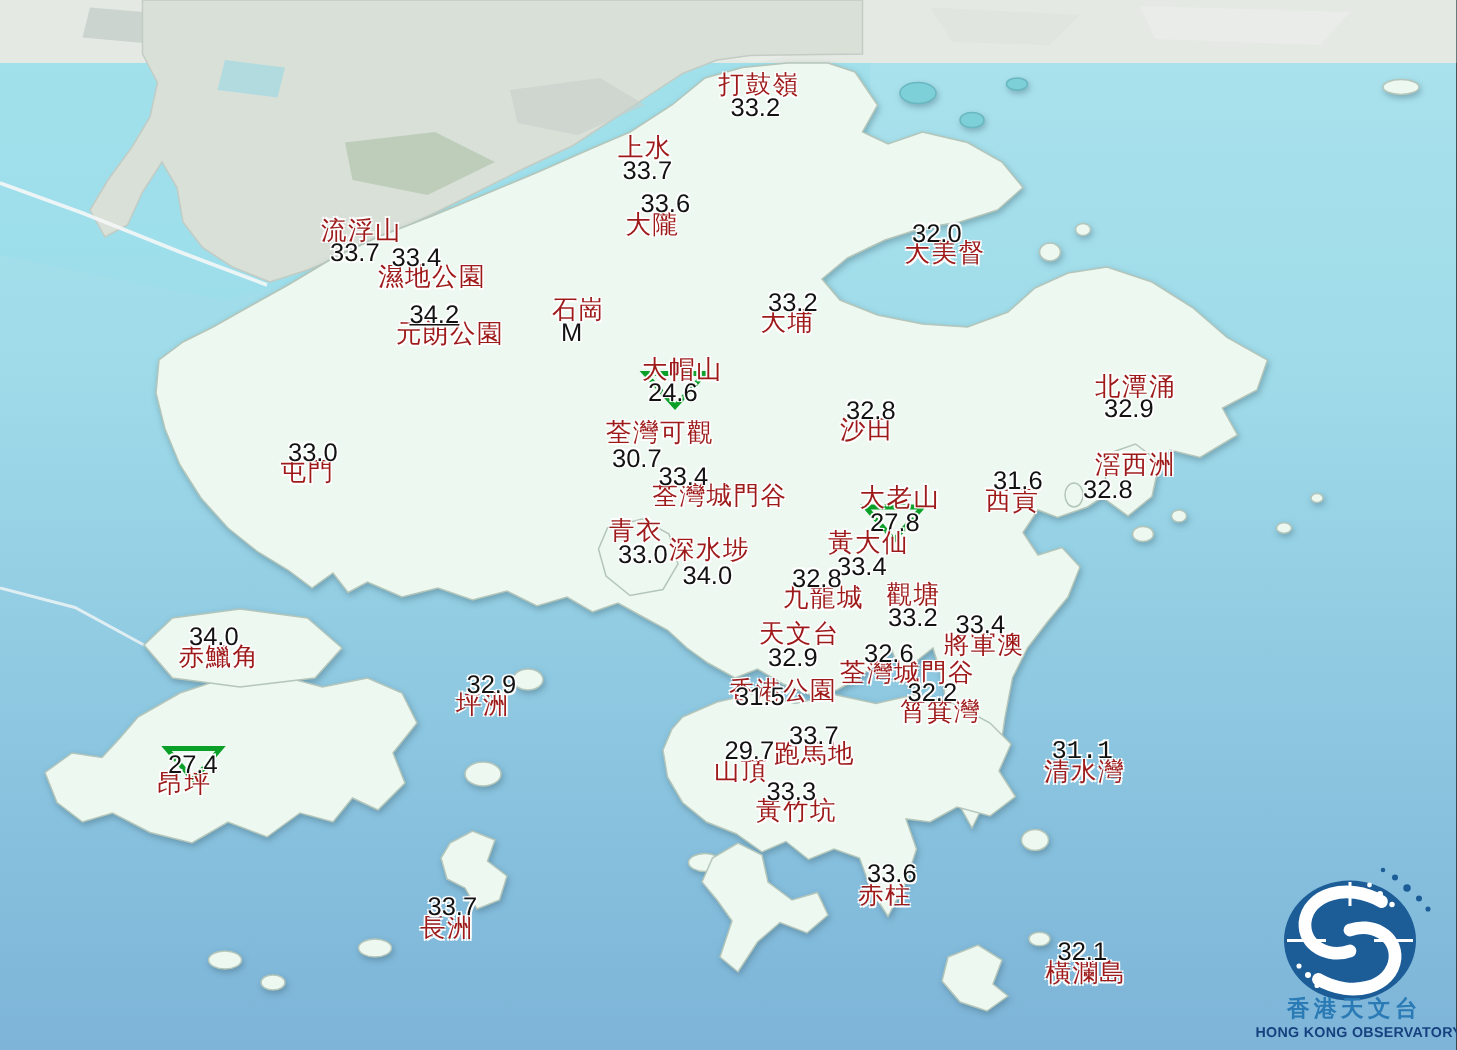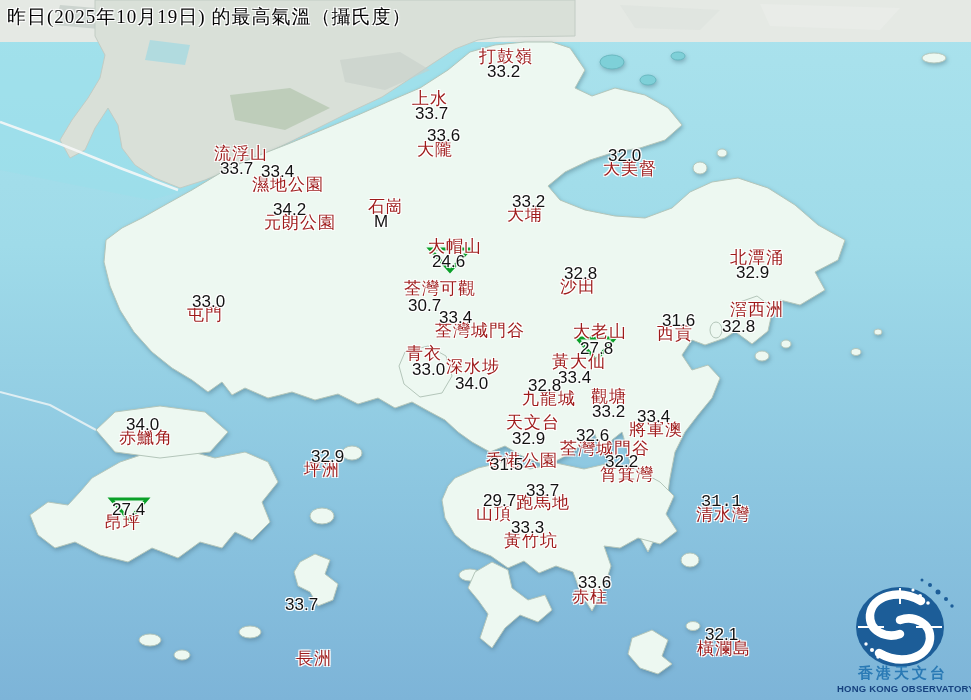--- a/index.html
+++ b/index.html
@@ -148,21 +148,21 @@
       <span class="st-value" style="left: 415px; top: 105px;">33.7</span>
       <span class="st-name" style="left: 417px; top: 141px;">大隴</span>
       <span class="st-value" style="left: 427px; top: 127px;">33.6</span>
       <span class="st-name" style="left: 603px; top: 160px;">大美督</span>
       <span class="st-value" style="left: 608px; top: 147px;">32.0</span>
       <span class="st-name" style="left: 214px; top: 145px;">流浮山</span>
       <span class="st-value" style="left: 220px; top: 160px;">33.7</span>
       <span class="st-name" style="left: 252px; top: 176px;">濕地公園</span>
       <span class="st-value" style="left: 261px; top: 163px;">33.4</span>
       <span class="st-name" style="left: 264px; top: 214px;">元朗公園</span>
-      <span class="st-value" style="left: 273px; top: 201px;">34.2</span>
+      <span class="st-value" style="left: 273px; top: 201px; text-decoration: underline;">34.2</span>
       <span class="st-name" style="left: 368px; top: 198px;">石崗</span>
       <span class="st-value" style="left: 374px; top: 213px;">M</span>
       <span class="st-name" style="left: 428px; top: 238px;">大帽山</span>
       <span class="st-value" style="left: 432px; top: 253px;">24.6</span>
       <span class="st-name" style="left: 404px; top: 280px;">荃灣可觀</span>
       <span class="st-value" style="left: 408px; top: 297px;">30.7</span>
       <span class="st-name" style="left: 435px; top: 322px;">荃灣城門谷</span>
       <span class="st-value" style="left: 439px; top: 309px;">33.4</span>
       <span class="st-name" style="left: 560px; top: 278px;">沙田</span>
       <span class="st-value" style="left: 564px; top: 265px;">32.8</span>
@@ -205,25 +205,24 @@
       <span class="st-name" style="left: 504px; top: 532px;">黃竹坑</span>
       <span class="st-value" style="left: 511px; top: 519px;">33.3</span>
       <span class="st-name" style="left: 696px; top: 506px;">清水灣</span>
       <span class="st-value" style="left: 701px; top: 493px; font-family: Liberation Mono, monospace;">31.1</span>
       <span class="st-name" style="left: 119px; top: 429px;">赤鱲角</span>
       <span class="st-value" style="left: 126px; top: 416px;">34.0</span>
       <span class="st-name" style="left: 304px; top: 461px;">坪洲</span>
       <span class="st-value" style="left: 311px; top: 448px;">32.9</span>
       <span class="st-name" style="left: 105px; top: 514px;">昂坪</span>
       <span class="st-value" style="left: 112px; top: 501px;">27.4</span>
-      <span class="st-name" style="left: 296px; top: 610px; margin-top: 40px;">長洲</span>
+      <span class="st-name" style="left: 280px; top: 610px;">長洲</span>
       <span class="st-value" style="left: 285px; top: 596px;">33.7</span>
       <span class="st-name" style="left: 572px; top: 588px;">赤柱</span>
       <span class="st-value" style="left: 578px; top: 574px;">33.6</span>
       <span class="st-name" style="left: 697px; top: 640px;">橫瀾島</span>
       <span class="st-value" style="left: 705px; top: 626px;">32.1</span>
     </div>
 
-  <div id="title">昨日(2025年10月19日) 的最高氣溫（攝氏度）</div>
 
   <div id="logo-cn">香港天文台</div>
   <div id="logo-en">HONG KONG OBSERVATORY</div>
 </div>
 
 </body></html>

